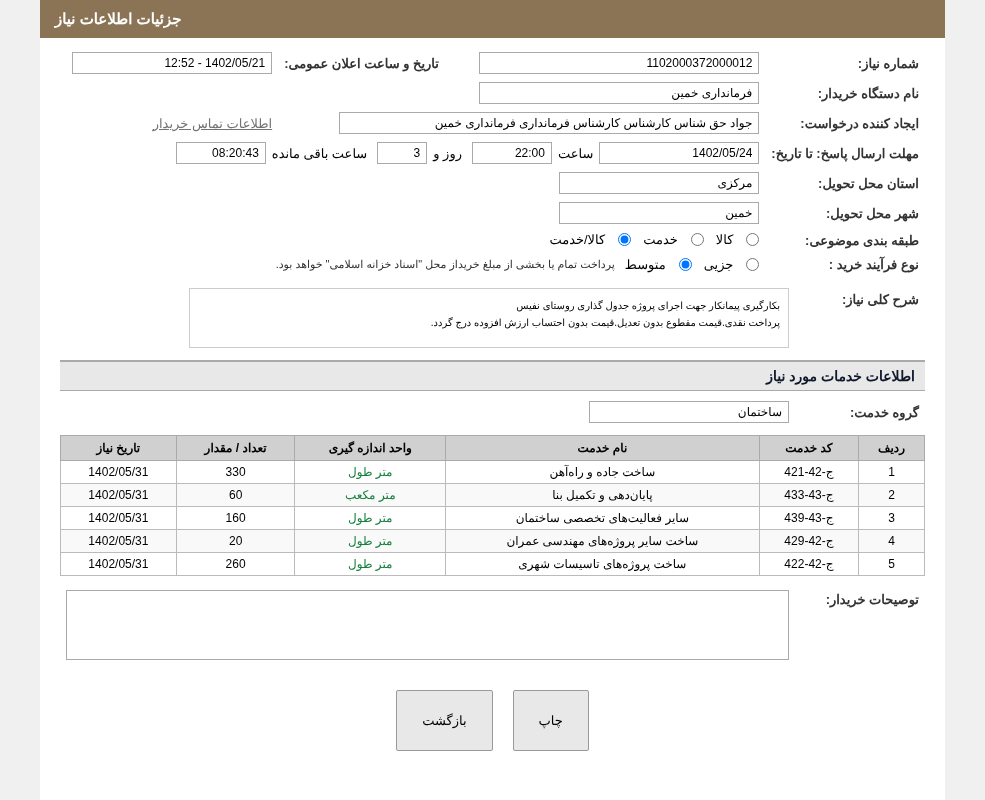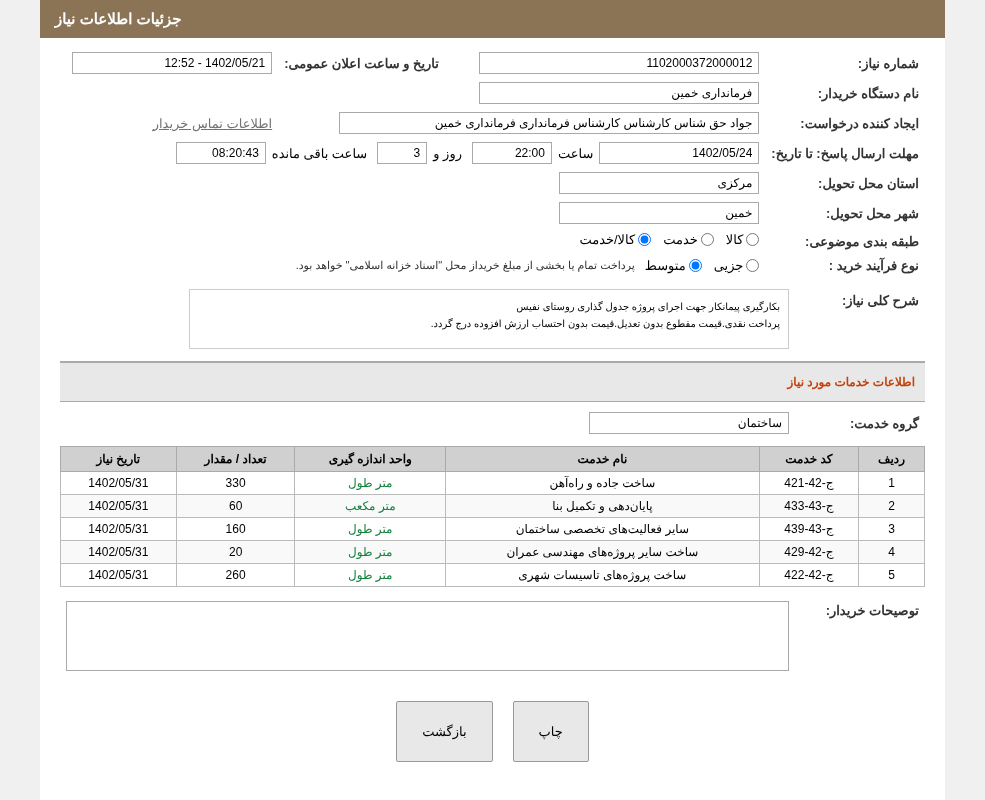--- a/index.html
+++ b/index.html
@@ -52,29 +52,29 @@
       font-family: Tahoma, Arial, sans-serif;
       direction: rtl;
       background: #fff;
     }
     .input-wide { width: 280px; }
     .input-medium { width: 200px; }
     .input-date { width: 160px; }
     .input-time { width: 80px; }
     .link-blue { color: #737373; text-decoration: underline; cursor: pointer; }
     .radio-group { display: inline-flex; gap: 12px; align-items: center; }
-    .radio-item { display: inline-flex; gap: 3px; }
+    .radio-item { display: inline-flex; align-items: center; gap: 13px; }
     .section-title {
       background: #e8e8e8;
       border-top: 2px solid #aaa;
       border-bottom: 1px solid #aaa;
-      padding: 12px 10px;
+      padding: 6px 10px;
       font-weight: bold;
-      font-size: 12px;
-      color: #c2410c;
+      font-size: 14px;
+      color: #0f172a;
       margin: 8px 0 6px 0;
     }
     .description-box {
       border: 1px solid #ccc;
       padding: 8px;
       min-height: 60px;
       background: #fff;
       text-align: right;
       line-height: 1.7;
       font-size: 10px;

